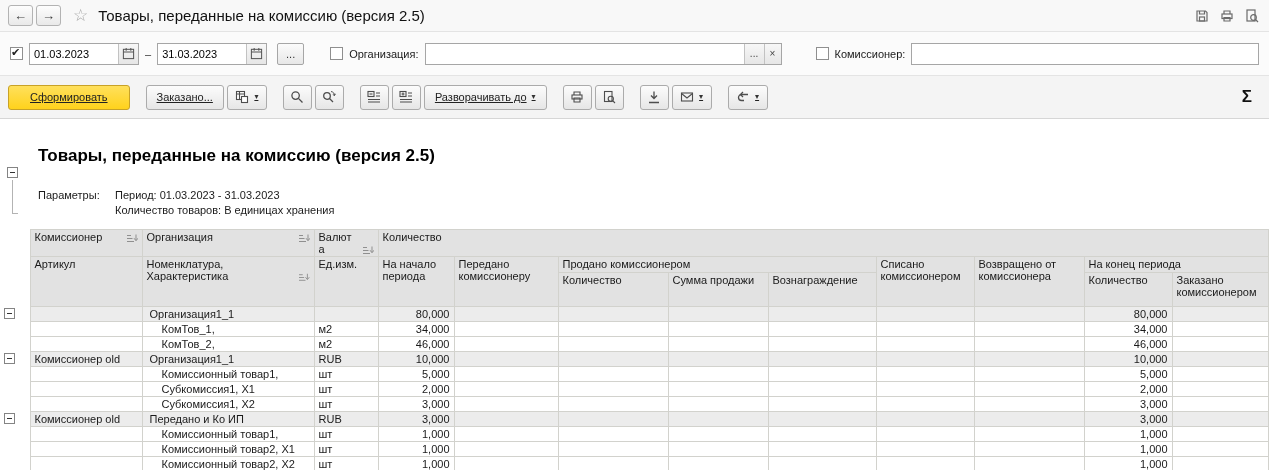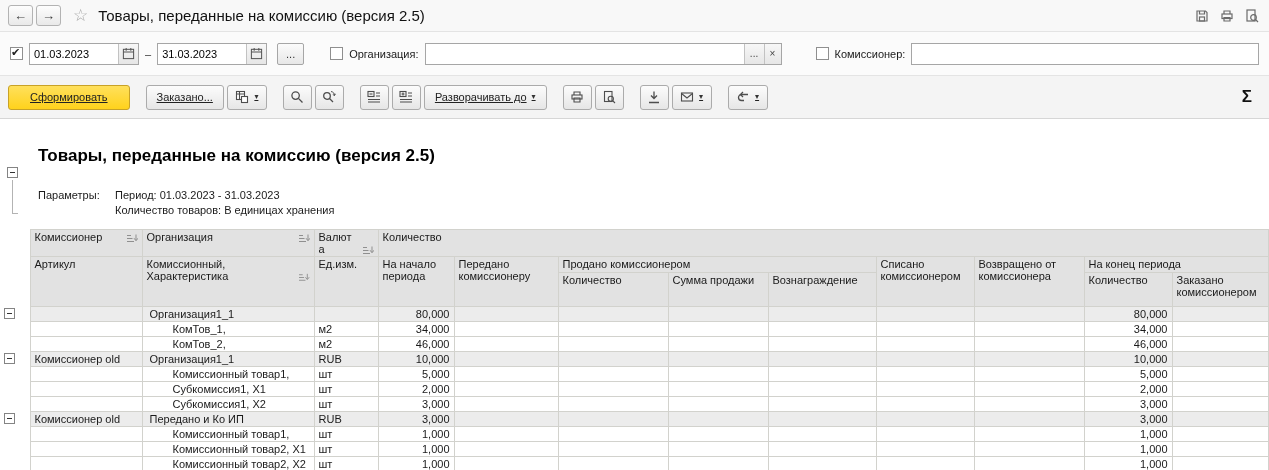--- a/index.html
+++ b/index.html
@@ -71,21 +71,21 @@
   .grid th, .grid td { border:1px solid #d2d2cd; padding:1px 4px; overflow:hidden; }
   .grid thead th { background:#e2e2e2; font-weight:normal; text-align:left; vertical-align:top;
                    line-height:12px; white-space:normal; }
   .hr1 th { height:25px; }
   .hr2 th { height:16px; }
   .hr3 th { height:34px; }
   .grid td { height:14px; line-height:12px; white-space:nowrap; }
   td.num { text-align:right; }
   td.c-left { text-align:left; }
   td.ind1 { padding-left:7px; }
-  td.ind2 { padding-left:30px; }
+  td.ind2 { padding-left:19px; }
   tr.group td { background:#ececec; }
   .gutter-cell { border:none !important; background:#fff !important; padding:0 0 0 5px; vertical-align:middle; }
   .thx { display:flex; justify-content:space-between; align-items:flex-end; gap:2px; }
   .wrapw { max-width:36px; word-break:break-all; white-space:normal; display:inline-block; }
   svg { display:block; }
 </style>
 </head>
 <body>
 
 <div class="app">
@@ -332,21 +332,21 @@
                   <path d="M9 0.5v5.5M7 4.2l2 2.6 2-2.6"></path>
                 </svg>
               </span>
           </th>
           <th colspan="9">Количество</th>
         </tr>
         <tr class="hr2">
           <th rowspan="2">Артикул</th>
           <th rowspan="2">
             <span class="thx">
-                <span>Комиссионный, Характеристика</span>
+                <span>Номенклатура, Характеристика</span>
                 <svg class="sort-ic" width="11" height="9" viewBox="0 0 11 9" fill="none" stroke="#8f8f8f">
                   <path d="M0 1.5h4M0 4.5h5.5M0 7.5h7"></path>
                   <path d="M9 0.5v5.5M7 4.2l2 2.6 2-2.6"></path>
                 </svg>
               </span>
           </th>
           <th rowspan="2">Ед.изм.</th>
           <th rowspan="2">На начало периода</th>
           <th rowspan="2">Передано комиссионеру</th>
           <th colspan="3">Продано комиссионером</th>

